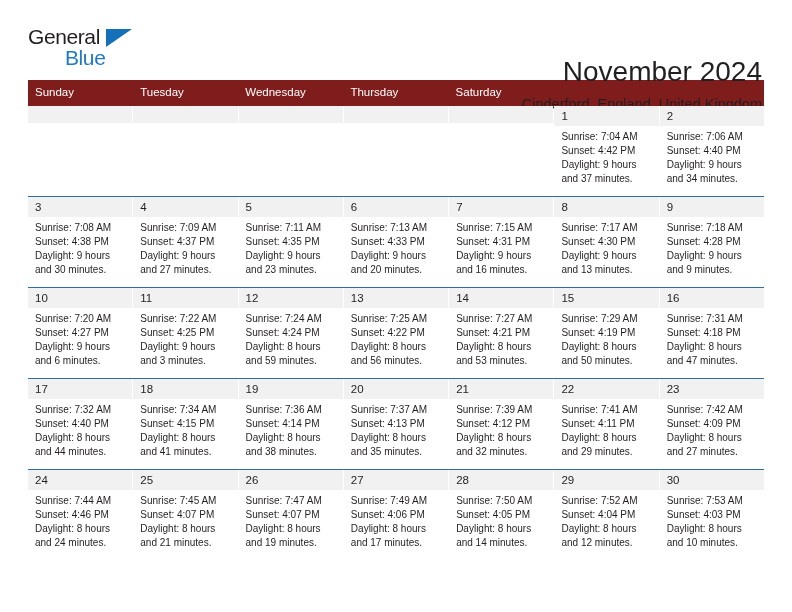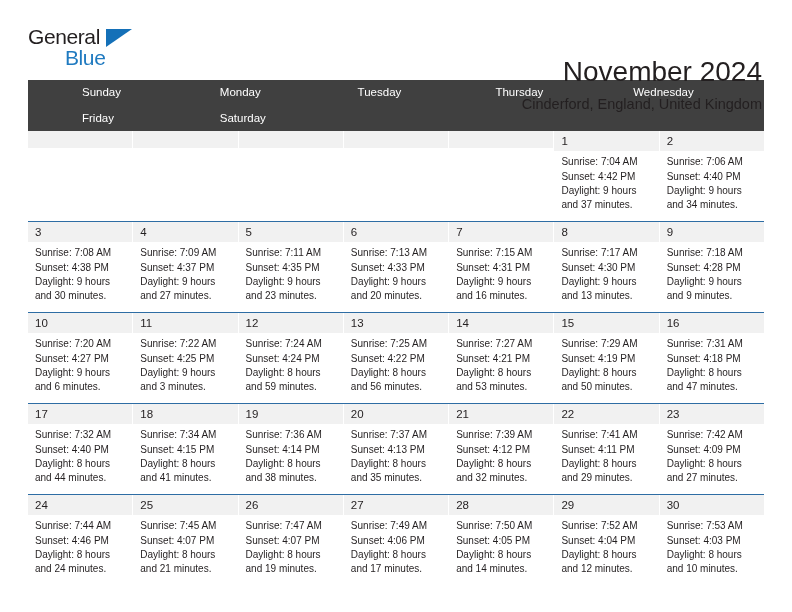--- a/index.html
+++ b/index.html
@@ -86,23 +86,22 @@
     white-space: nowrap;
   }
 
   
   .calendar {
     margin-top: 6px;
     width: 736px;
   }
   .weekdays {
     display: grid;
-    grid-template-columns: repeat(5, 1fr);
-    background: #404040;
-    padding-left: 47px;
+    grid-template-columns: repeat(7, 1fr);
+    background: #7f1d1d;
   }
   .weekday {
     color: #ffffff;
     font-size: 11.5px;
     padding: 5px 0 5px 7px;
     box-sizing: border-box;
     line-height: 1.35;
   }
 
   .week {
@@ -154,25 +153,23 @@
     <div class="titles">
       <div class="cal-title">November 2024</div>
       <div class="cal-subtitle">Cinderford, England, United Kingdom</div>
     </div>
 
   </div>
 
   <div class="calendar">
     <div class="weekdays">
       <div class="weekday">Sunday</div>
-      <div class="weekday">Monday</div>
       <div class="weekday">Tuesday</div>
+      <div class="weekday">Wednesday</div>
       <div class="weekday">Thursday</div>
-      <div class="weekday">Wednesday</div>
-      <div class="weekday">Friday</div>
       <div class="weekday">Saturday</div>
     </div>
     <div id="weeks-host">
         <div class="week first">
           <div class="day empty">
             <div class="day-num"></div>
           </div>
           <div class="day empty">
             <div class="day-num"></div>
           </div>

